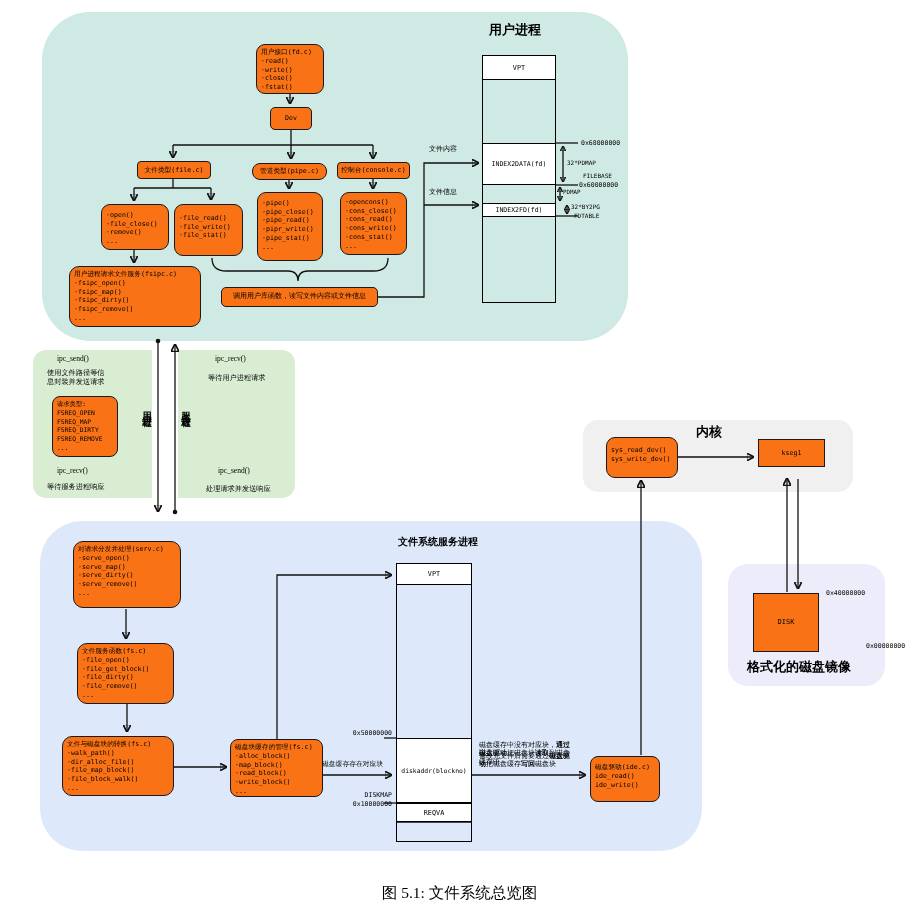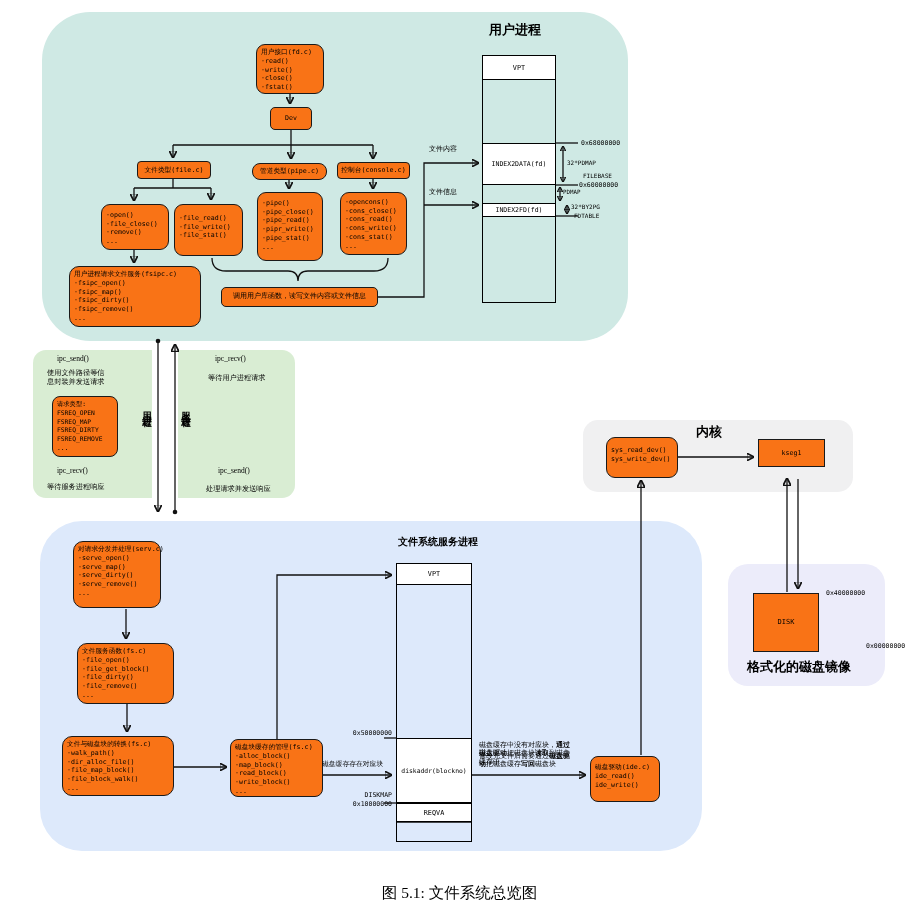--- a/index.html
+++ b/index.html
@@ -228,21 +228,21 @@
 <div class="vtext" style="left:140px; top:404px;">用户进程</div>
 <div class="vtext" style="left:179px; top:404px;">服务进程</div>
 
 <div class="fn" style="left:57px; top:466px;">ipc_recv()</div>
 <div class="desc" style="left:47px; top:482px; width:80px;">等待服务进程响应</div>
 <div class="fn" style="left:218px; top:466px;">ipc_send()</div>
 <div class="desc" style="left:206px; top:484px; width:80px;">处理请求并发送响应</div>
 
 <div class="title" style="left:398px; top:535px; font-size:10px;">文件系统服务进程</div>
 
-<div class="box" style="left:73px; top:541px; width:88px; height:67px; border-radius:10px;">
+<div class="box" style="left:73px; top:541px; width:108px; height:67px; border-radius:10px;">
   <div class="bt">对请求分发并处理(serv.c)</div>
   <div class="lines">
       <div>·serve_open()</div>
       <div>·serve_map()</div>
       <div>·serve_dirty()</div>
       <div>·serve_remove()</div>
       <div>...</div>
     </div>
 </div>
 <div class="box" style="left:77px; top:643px; width:97px; height:61px; border-radius:10px;">

